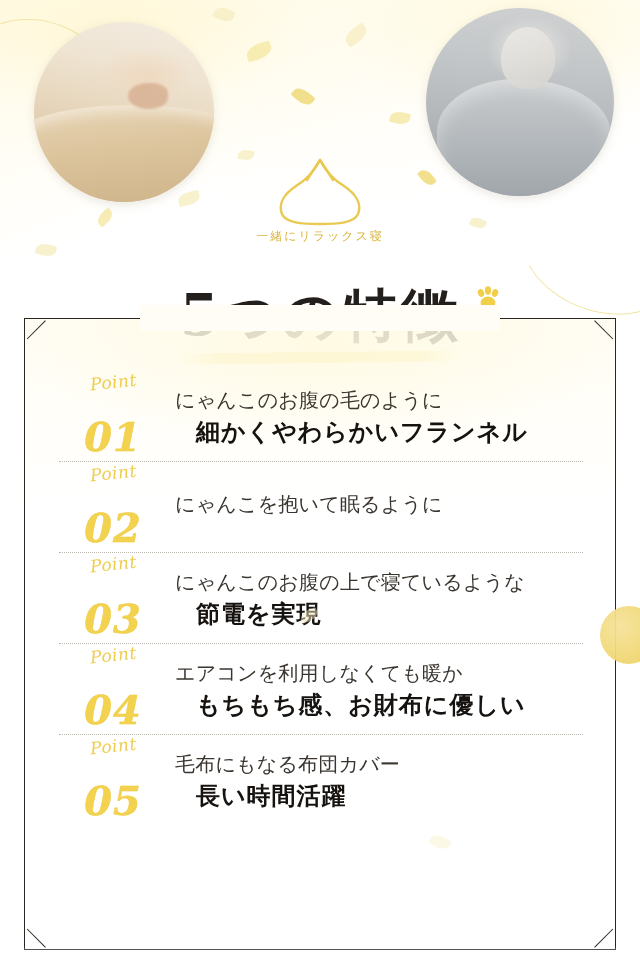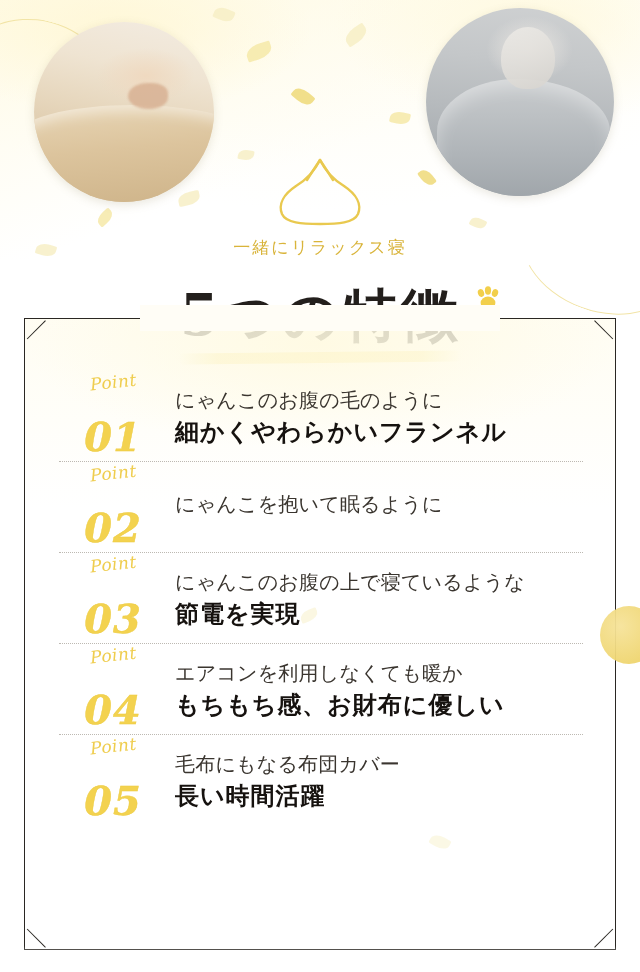--- a/index.html
+++ b/index.html
@@ -133,25 +133,25 @@
     left: 50%;
     transform: translateX(-50%);
     top: 150px;
     width: 120px;
     height: 80px;
   }
 
   
   .lead {
     position: absolute;
-    top: 236px;
+    top: 228px;
     width: 640px;
     text-align: center;
     font-family: "DejaVu Sans", sans-serif;
-    font-size: 17px;
+    font-size: 12px;
     letter-spacing: 2px;
     color: #d9b43a;
   }
 
   .title-wrap {
     position: absolute;
     top: 278px;
     width: 640px;
     text-align: center;
   }
@@ -273,20 +273,21 @@
     letter-spacing: .2px;
     margin-bottom: 5px;
   }
   .point-main {
     font-family: "DejaVu Serif", serif;
     font-weight: 700;
     font-size: 24px;
     color: #16120f;
     letter-spacing: 1px;
     line-height: 1.1;
+    margin-left: 21px;
   }
 
   
   .circle-right {
     position: absolute;
     right: -18px;
     top: 606px;
     width: 58px;
     height: 58px;
     border-radius: 50%;

